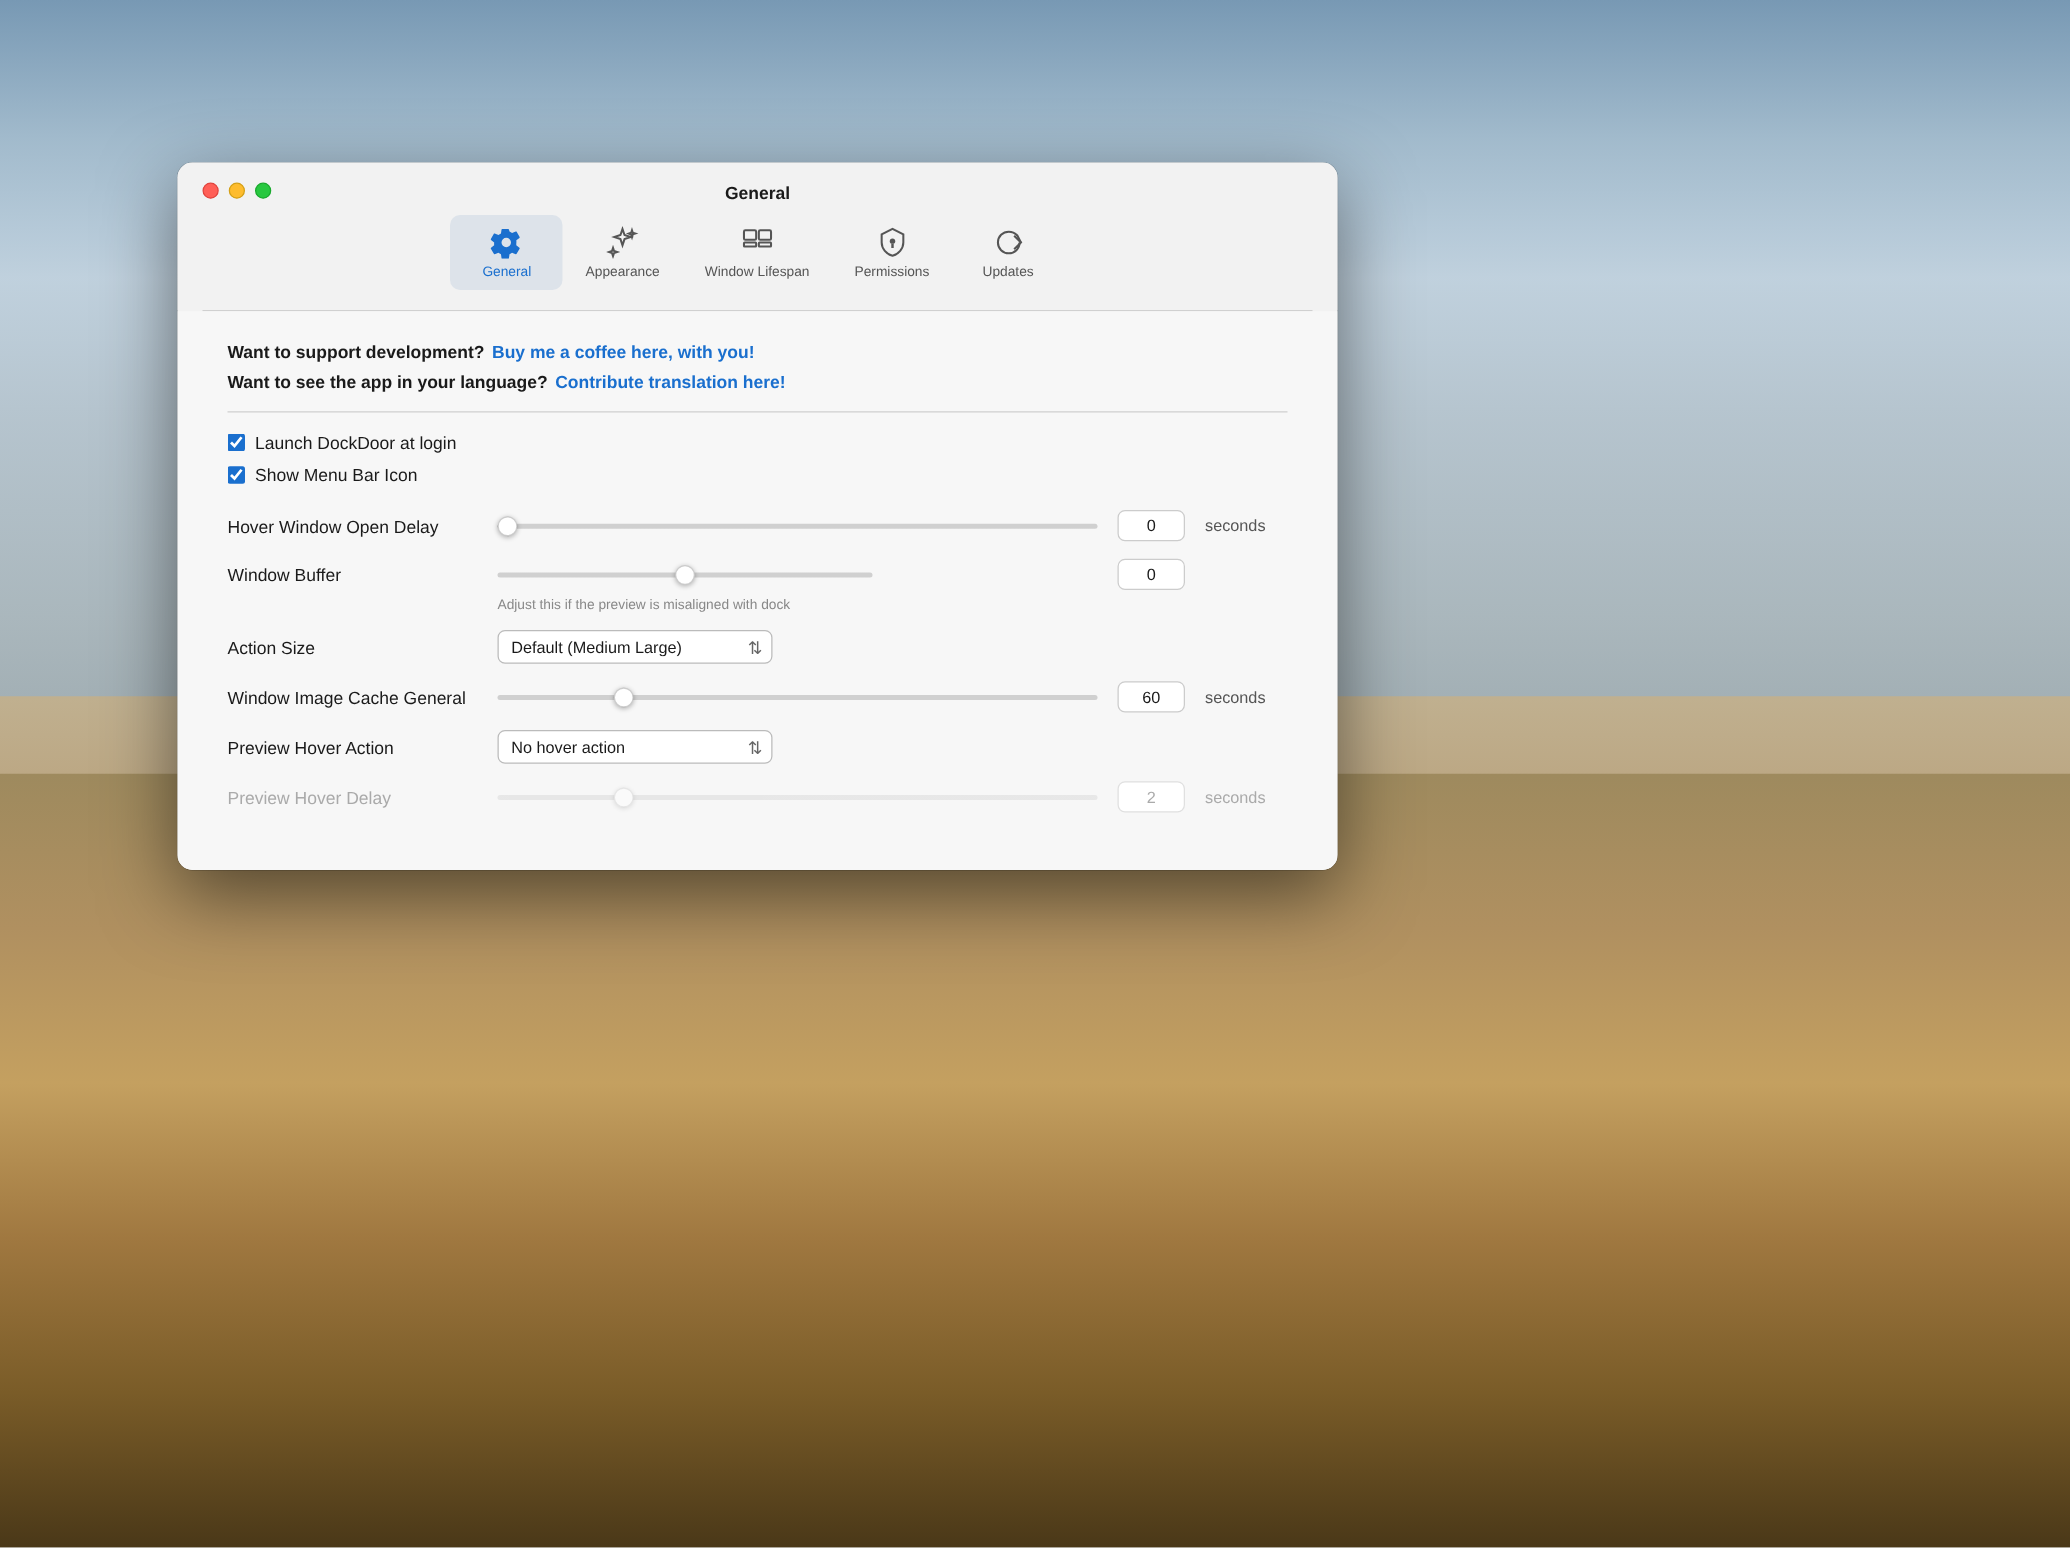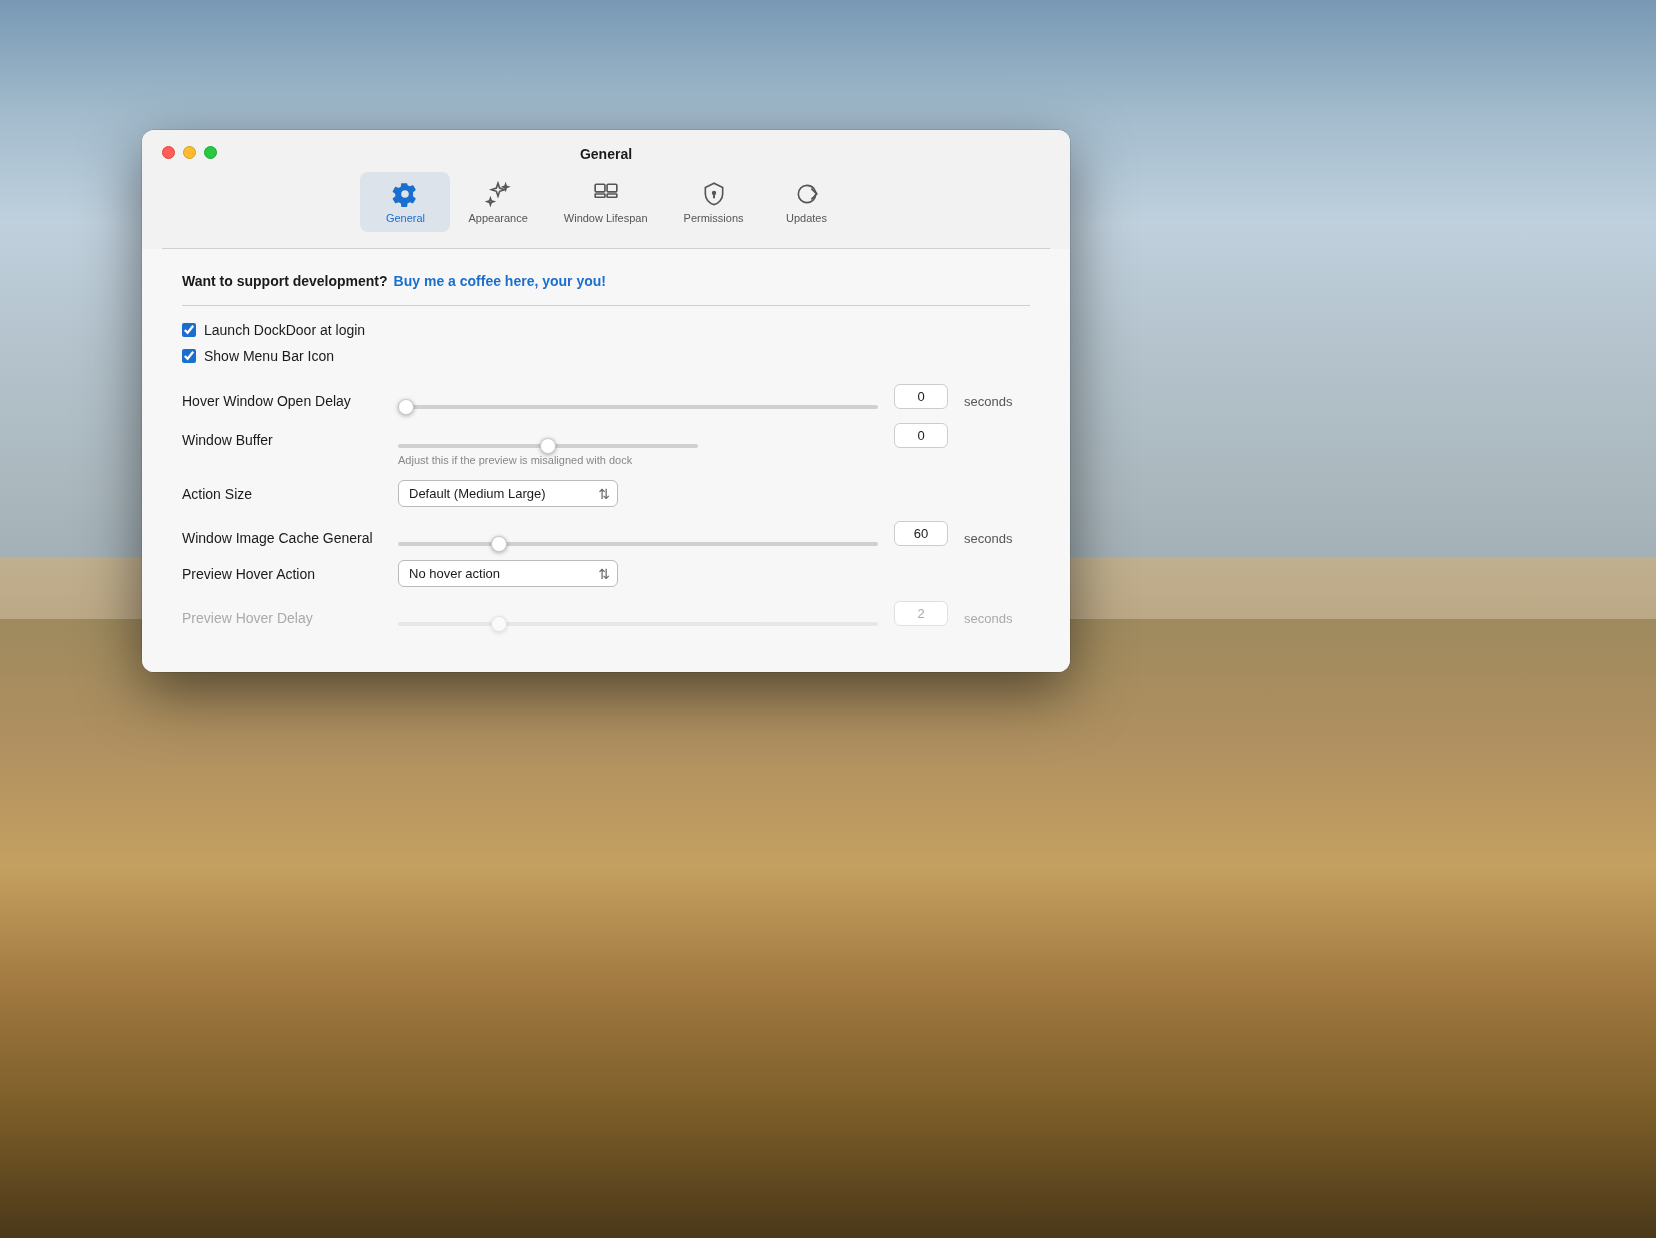--- a/index.html
+++ b/index.html
@@ -204,21 +204,21 @@
       accent-color: #1a6fce;
     }
 
     .checkbox-label {
       font-size: 14px;
       color: #1a1a1a;
     }
 
     .setting-row {
       display: flex;
-      align-items: flex-end;
+      align-items: center;
       gap: 16px;
       margin-bottom: 14px;
     }
 
     .setting-label {
       font-size: 14px;
       color: #1a1a1a;
       min-width: 200px;
       white-space: nowrap;
     }
@@ -413,21 +413,25 @@
     </div>
 
   </div>
 
   <div class="divider"></div>
 
   <div class="content">
 
     <div class="promo-line">
       <span>Want to support development?</span>
-      <a class="promo-link">Buy me a coffee here, your you!</a>
+      <a class="promo-link">Buy me a coffee here, with you!</a>
+    </div>
+    <div class="promo-line">
+      <span>Want to see the app in your language?</span>
+      <a class="promo-link">Contribute translation here!</a>
     </div>
 
     <div class="section-divider"></div>
 
     <div class="checkbox-row">
       <input type="checkbox" id="launch-login" checked="" style="">
       <label class="checkbox-label" for="launch-login">Launch DockDoor at login</label>
     </div>
     <div class="checkbox-row">
       <input type="checkbox" id="show-menubar" checked="" style="">

